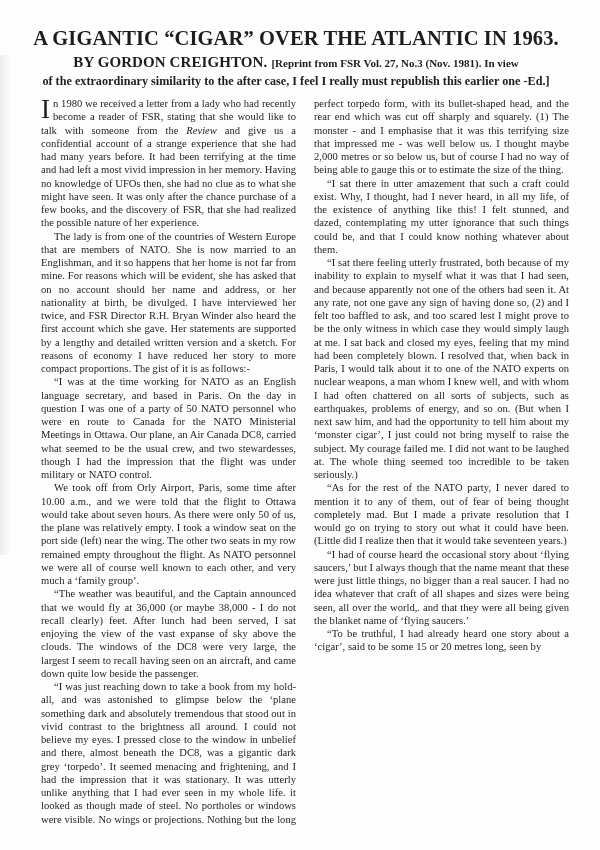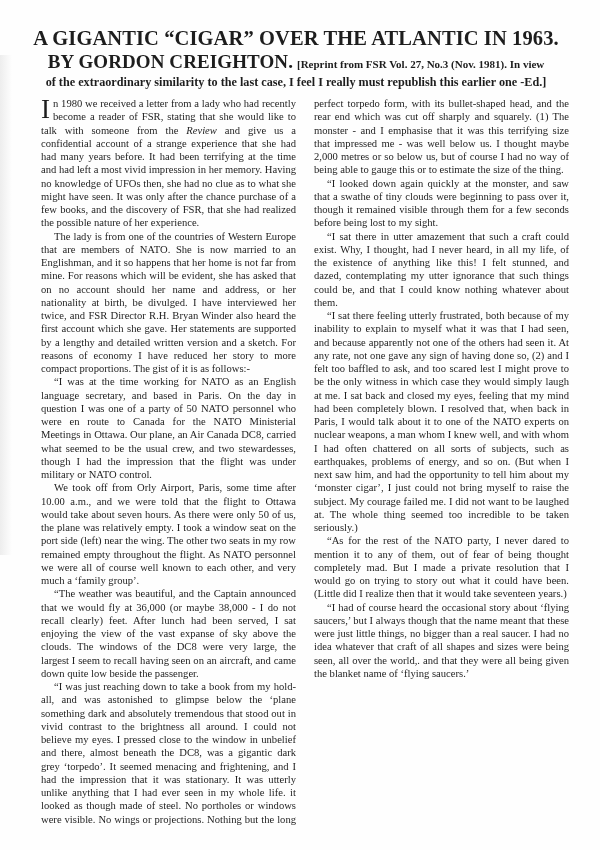--- a/index.html
+++ b/index.html
@@ -35,21 +35,21 @@
     line-height: 24px;
     letter-spacing: 0.1px;
     white-space: nowrap;
   }
   .title-line2 {
     margin: 1px 0 0 0;
     white-space: nowrap;
     line-height: 22px;
   }
   .byline {
-    font-size: 19px;
+    font-size: 15px;
     letter-spacing: 0.1px;
   }
   .note {
     font-size: 11px;
   }
   .title-line3 {
     margin: 0;
     font-size: 12.2px;
     line-height: 14px;
     white-space: nowrap;
@@ -78,29 +78,29 @@
 </style>
 </head>
 <body>
 
 <div class="page">
   <div class="scan-edge"></div>
 
   <div class="header">
     <h1 class="title-line1">A GIGANTIC “CIGAR” OVER THE ATLANTIC IN 1963.</h1>
     <div class="title-line2"><span class="byline">BY GORDON CREIGHTON.</span> <span class="note">[Reprint from FSR Vol. 27, No.3 (Nov. 1981).  In view</span></div>
-    <div class="title-line3 note">of the extraordinary similarity to the last case, I feel I really must republish this earlier one -Ed.]</div>
+    <div class="title-line3 note">of the extraordinary similarity to the after case, I feel I really must republish this earlier one -Ed.]</div>
   </div>
 
   <div class="article">
     <p class="para first"><span class="dropcap">I</span><span>n 1980 we received a letter from a lady who had recently become a reader of FSR, stating that she would like to talk with someone from the </span><span class="ital">Review</span><span> and give us a confidential account of a strange experience that she had had many years before.  It had been terrifying at the time and had left a most vivid impression in her memory.  Having no knowledge of UFOs then, she had no clue as to what she might have seen.  It was only after the chance purchase of a few books, and the discovery of FSR, that she had realized the possible nature of her experience.</span></p>
     <p class="para">The lady is from one of the countries of Western Europe that are members of NATO.  She is now married to an Englishman, and it so happens that her home is not far from mine.  For reasons which will be evident, she has asked that on no account should her name and address, or her nationality at birth, be divulged.  I have interviewed her twice, and FSR Director R.H. Bryan Winder also heard the first account which she gave.  Her statements are supported by a lengthy and detailed written version and a sketch.  For reasons of economy I have reduced her story to more compact proportions.  The gist of it is as follows:-</p>
     <p class="para">“I was at the time working for NATO as an English language secretary, and based in Paris.  On the day in question I was one of a party of 50 NATO personnel who were en route to Canada for the NATO Ministerial Meetings in Ottawa.  Our plane, an Air Canada DC8, carried what seemed to be the usual crew, and two stewardesses, though I had the impression that the flight was under military or NATO control.</p>
     <p class="para">We took off from Orly Airport, Paris, some time after 10.00 a.m., and we were told that the flight to Ottawa would take about seven hours.  As there were only 50 of us, the plane was relatively empty.  I took a window seat on the port side (left) near the wing.  The other two seats in my row remained empty throughout the flight.  As NATO personnel we were all of course well known to each other, and very much a ‘family group’.</p>
     <p class="para">“The weather was beautiful, and the Captain announced that we would fly at 36,000 (or maybe 38,000 - I do not recall clearly) feet.  After lunch had been served, I sat enjoying the view of the vast expanse of sky above the clouds.  The windows of the DC8 were very large, the largest I seem to recall having seen on an aircraft, and came down quite low beside the passenger.</p>
     <p class="para">“I was just reaching down to take a book from my hold-all, and was astonished to glimpse below the ‘plane something dark and absolutely tremendous that stood out in vivid contrast to the brightness all around.  I could not believe my eyes.  I pressed close to the window in unbelief and there, almost beneath the DC8, was a gigantic dark grey ‘torpedo’.  It seemed menacing and frightening, and I had the impression that it was stationary.  It was utterly unlike anything that I had ever seen in my whole life.  it looked as though made of steel.  No portholes or windows were visible.  No wings or projections.  Nothing but the long perfect torpedo form, with its bullet-shaped head, and the rear end which was cut off sharply and squarely. (1)  The monster - and I emphasise that it was this terrifying size that impressed me - was well below us.  I thought maybe 2,000 metres or so below us, but of course I had no way of being able to gauge this or to estimate the size of the thing.</p>
-    <p class="para">“I looked down again quickly at the monster, and saw that a swathe of tiny clouds were beginning to pass over it, though it remained visible through them for a few seconds before being lost to my sight.</p>
     <p class="para">“I sat there in utter amazement that such a craft could exist.  Why, I thought, had I never heard, in all my life, of the existence of anything like this!  I felt stunned, and dazed, contemplating my utter ignorance that such things could be, and that I could know nothing whatever about them.</p>
     <p class="para">“I sat there feeling utterly frustrated, both because of my inability to explain to myself what it was that I had seen, and because apparently not one of the others had seen it.  At any rate, not one gave any sign of having done so, (2) and I felt too baffled to ask, and too scared lest I might prove to be the only witness in which case they would simply laugh at me.  I sat back and closed my eyes, feeling that my mind had been completely blown.  I resolved that, when back in Paris, I would talk about it to one of the NATO experts on nuclear weapons, a man whom I knew well, and with whom I had often chattered on all sorts of subjects, such as earthquakes, problems of energy, and so on.  (But when I next saw him, and had the opportunity to tell him about my ‘monster cigar’, I just could not bring myself to raise the subject. My courage failed me. I did not want to be laughed at.  The whole thing seemed too incredible to be taken seriously.)</p>
     <p class="para">“As for the rest of the NATO party, I never dared to mention it to any of them, out of fear of being thought completely mad.  But I made a private resolution that I would go on trying to story out what it could have been.  (Little did I realize then that it would take seventeen years.)</p>
     <p class="para">“I had of course heard the occasional story about ‘flying saucers,’ but I always though that the name meant that these were just little things, no bigger than a real saucer.  I had no idea whatever that craft of all shapes and sizes were being seen, all over the world,. and that they were all being given the blanket name of ‘flying saucers.’</p>
+    <p class="para">“To be truthful, I had already heard one story about a ‘cigar’, said to be some 15 or 20 metres long, seen by</p>
   </div>
 </div>
 
 </body></html>

